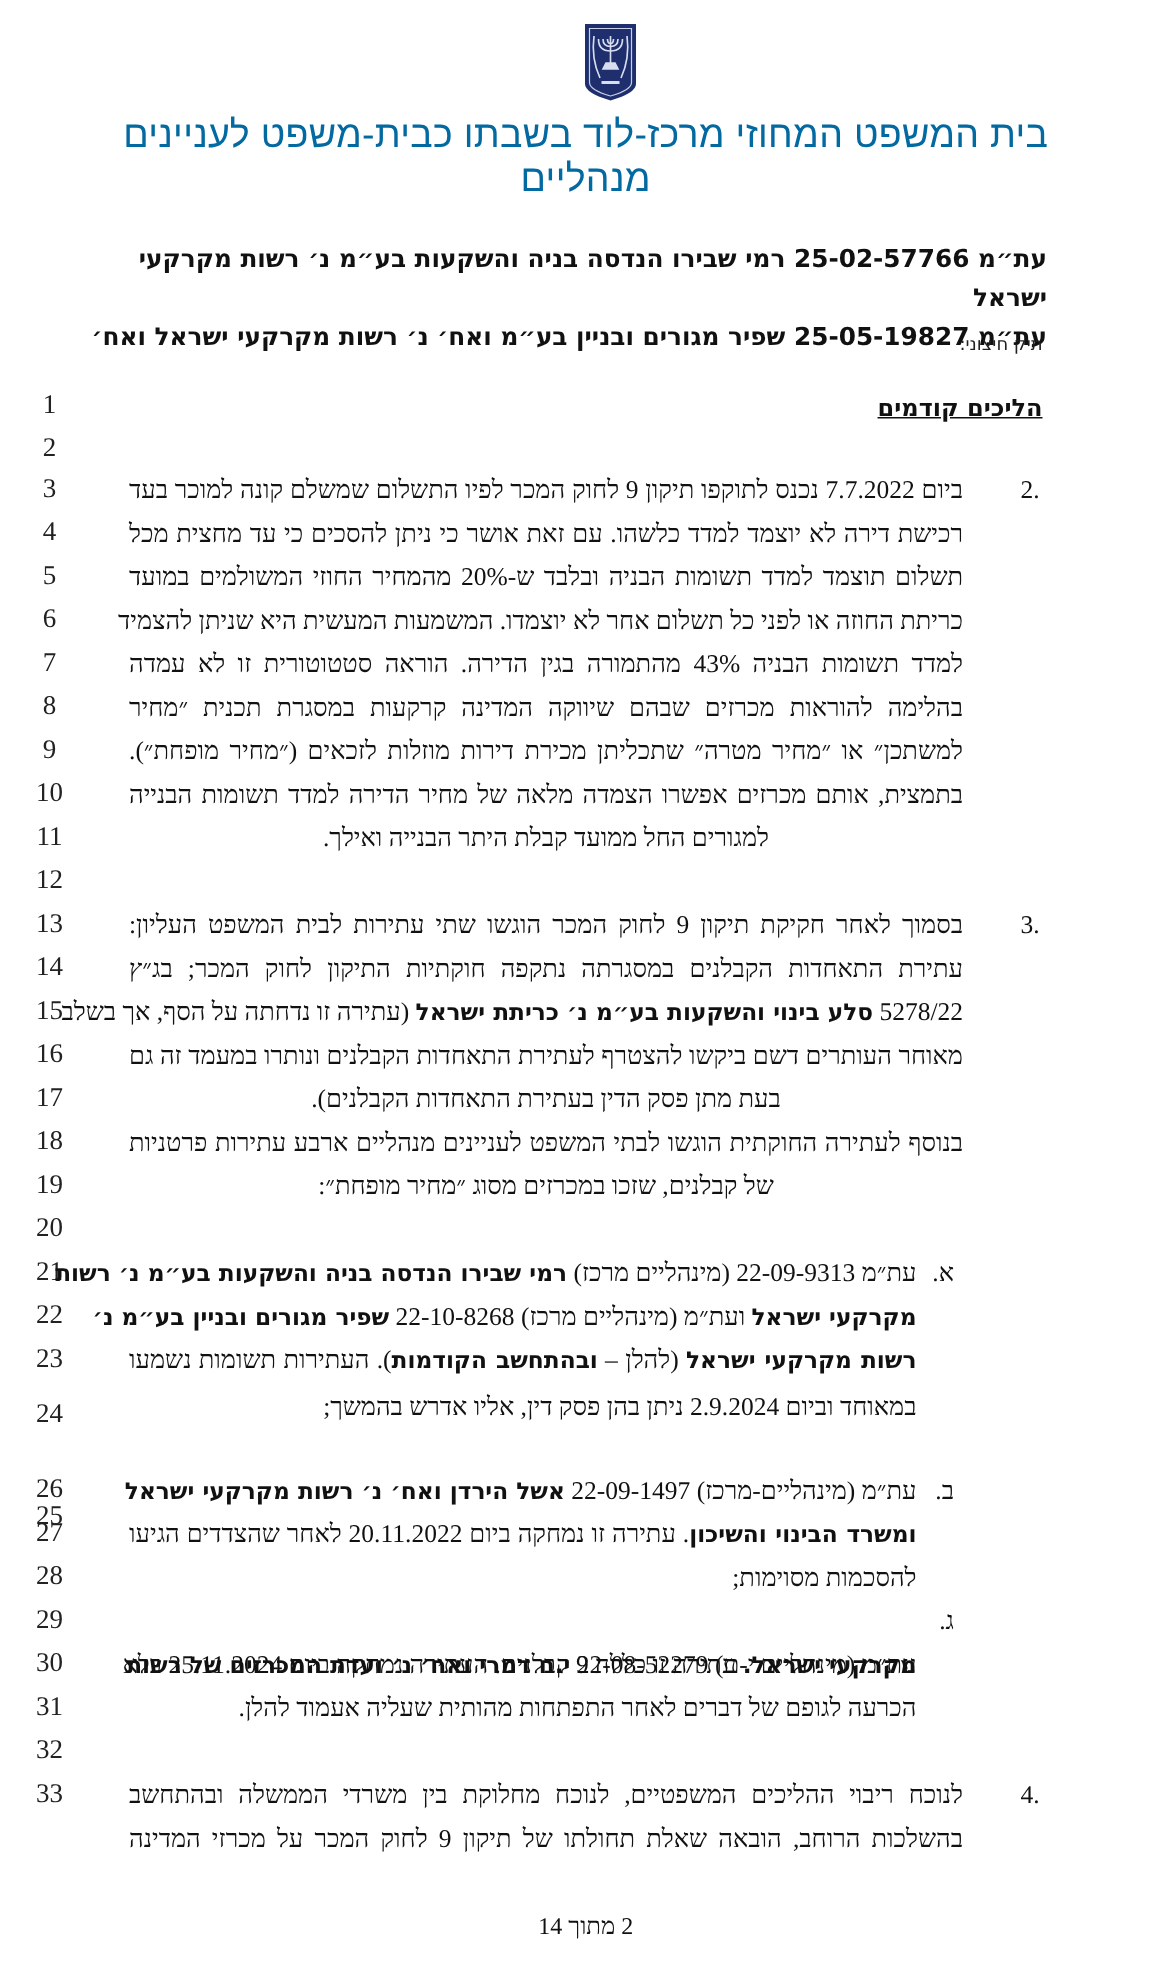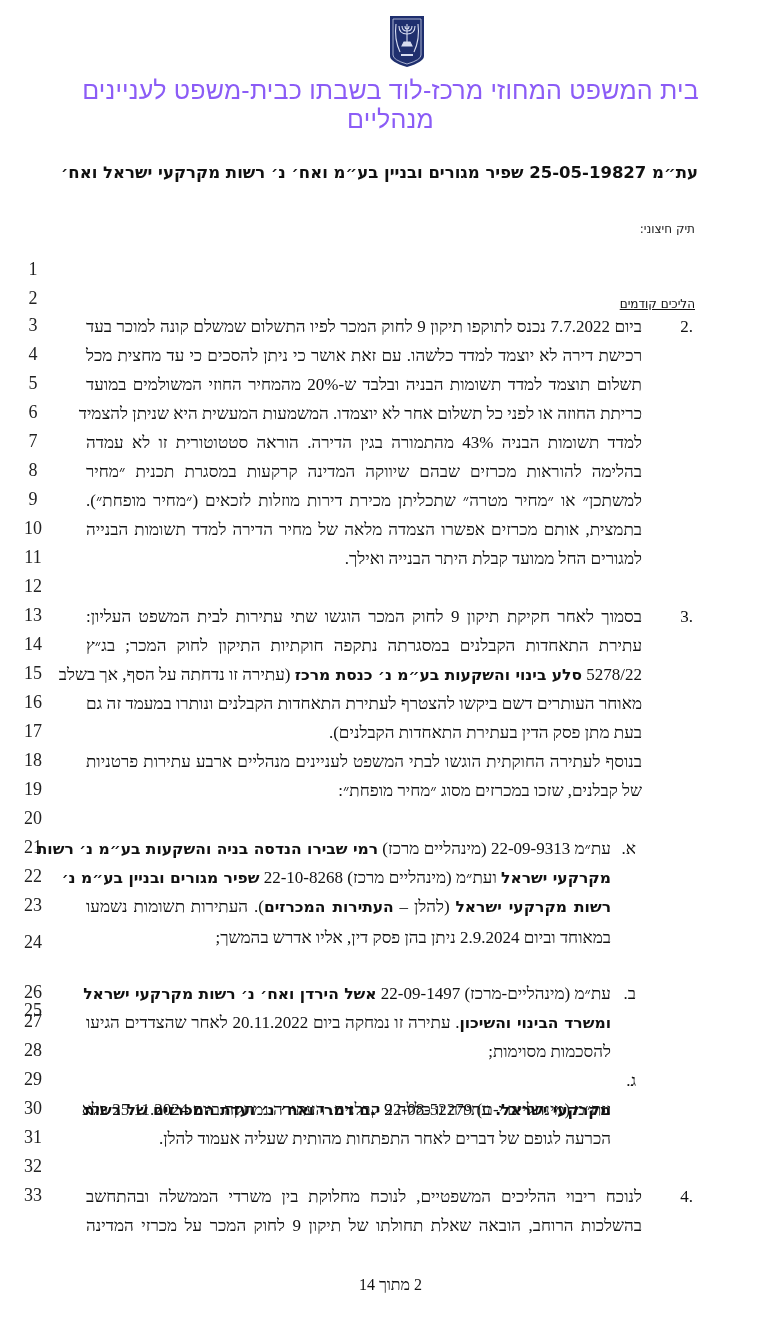--- a/index.html
+++ b/index.html
@@ -1,37 +1,37 @@
 <!DOCTYPE html>
 <html><head>
 <meta charset="utf-8">
 <style>
   html, body { margin: 0; padding: 0; background: #ffffff; }
   body { width: 781px; height: 1319px; position: relative; overflow: hidden;
          font-family: "Liberation Serif", "DejaVu Serif", serif; color: #111; }
   .emblem { position: absolute; left: 388px; top: 14px; width: 38px; height: 54px; }
   .court-title { position: absolute; top: 76px; left: 40px; right: 40px; text-align: center;
                  direction: rtl; font-family: "Liberation Sans", "DejaVu Sans", sans-serif;
-                 font-size: 25px; color: #8b5cf6; letter-spacing: 0.2px; }
+                 font-size: 25px; color: #0369a1; letter-spacing: 0.2px; }
   .case-block { position: absolute; right: 83px; top: 160px; width: 640px; direction: rtl;
                 font-family: "DejaVu Sans", "Liberation Sans", sans-serif; font-weight: bold;
                 font-size: 16.5px; line-height: 26px; text-align: right; }
   .external-file { position: absolute; right: 86px; top: 222px; direction: rtl;
                    font-family: "DejaVu Sans", sans-serif; font-size: 12px; color: #222; margin-left: 44px; }
   .line-num { position: absolute; left: 18px; width: 30px; text-align: center; font-size: 18px; color: #222; }
   .row { position: absolute; direction: rtl; font-size: 17px; white-space: nowrap;
          font-family: "Liberation Serif", "DejaVu Serif", serif; }
   .row.full { right: 139px; left: 86px; text-align: justify; text-align-last: justify; }
-  .row.last { right: 139px; left: 86px; text-align: right; }
+  .row.last { right: 139px; left: 86px; text-align: center; }
   .row.sub { right: 170px; left: 86px; text-align: justify; text-align-last: justify; }
   .row.sublast { right: 170px; left: 86px; text-align: right; }
   .pnum { position: absolute; right: 88px; direction: rtl; font-size: 17px; }
   .snum { position: absolute; right: 145px; direction: rtl; font-size: 17px; }
-  .heading { position: absolute; right: 86px; direction: rtl; font-weight: normal; text-decoration: underline;
-             font-family: "DejaVu Sans", sans-serif; font-size: 12px; margin-top: 35px; }
+  .heading { position: absolute; right: 86px; direction: rtl; font-weight: bold; text-decoration: underline;
+             font-family: "DejaVu Sans", sans-serif; font-size: 16px; }
   b { font-family: "DejaVu Sans", "Liberation Sans", sans-serif; font-size: 15.5px; }
   .footer { position: absolute; top: 1236px; left: 0; right: 0; text-align: center; direction: rtl; font-size: 16px; }
 </style>
 </head>
 <body>
 
 <svg class="emblem" viewBox="0 0 38 54">
   <path d="M2 2 H36 V42 Q36 48 19 53 Q2 48 2 42 Z" fill="#1f2f6e"></path>
   <path d="M5 5 H33 V41 Q33 46 19 50 Q5 46 5 41 Z" fill="none" stroke="#c9cfe6" stroke-width="0.8"></path>
   <g stroke="#d8ddf0" stroke-width="1.1" fill="none">
@@ -42,20 +42,21 @@
     <path d="M14 32 H24 L22 28 H16 Z" fill="#d8ddf0"></path>
     <path d="M8 10 Q6 25 12 38"></path>
     <path d="M30 10 Q32 25 26 38"></path>
   </g>
   <rect x="13" y="40" width="12" height="2" fill="#d8ddf0"></rect>
 </svg>
 
 <div class="court-title">בית המשפט המחוזי מרכז-לוד בשבתו כבית-משפט לעניינים מנהליים</div>
 
 <div class="case-block">
+  <div>עת״מ 25-02-57766 רמי שבירו הנדסה בניה והשקעות בע״מ נ׳ רשות מקרקעי ישראל</div>
   <div>עת״מ 25-05-19827 שפיר מגורים ובניין בע״מ ואח׳ נ׳ רשות מקרקעי ישראל ואח׳</div>
 </div>
 
 <div class="external-file">תיק חיצוני:</div>
 
 <div>
   <div class="line-num" style="top:259px">1</div>
   <div class="line-num" style="top:288px">2</div>
   <div class="line-num" style="top:315px">3</div>
   <div class="line-num" style="top:344px">4</div>
@@ -102,32 +103,32 @@
   <div class="row full" style="top:462px">בהלימה להוראות מכרזים שבהם שיווקה המדינה קרקעות במסגרת תכנית ״מחיר</div>
   <div class="row full" style="top:491px">למשתכן״ או ״מחיר מטרה״ שתכליתן מכירת דירות מוזלות לזכאים (״מחיר מופחת״).</div>
   <div class="row full" style="top:520px">בתמצית, אותם מכרזים אפשרו הצמדה מלאה של מחיר הדירה למדד תשומות הבנייה</div>
   <div class="row last" style="top:549px">למגורים החל ממועד קבלת היתר הבנייה ואילך.</div>
 </div>
 
 <div>
   <div class="pnum" style="top:607px">.3</div>
   <div class="row full" style="top:607px">בסמוך לאחר חקיקת תיקון 9 לחוק המכר הוגשו שתי עתירות לבית המשפט העליון:</div>
   <div class="row full" style="top:636px">עתירת התאחדות הקבלנים במסגרתה נתקפה חוקתיות התיקון לחוק המכר; בג״ץ</div>
-  <div class="row full" style="top:665px"><span>5278/22 </span><b>סלע בינוי והשקעות בע״מ נ׳ כנסת מרכז</b><span> (עתירה זו נדחתה על הסף, אך בשלב</span></div>
+  <div class="row full" style="top:665px"><span>5278/22 </span><b>סלע בינוי והשקעות בע״מ נ׳ כריתת ישראל</b><span> (עתירה זו נדחתה על הסף, אך בשלב</span></div>
   <div class="row full" style="top:694px">מאוחר העותרים דשם ביקשו להצטרף לעתירת התאחדות הקבלנים ונותרו במעמד זה גם</div>
   <div class="row last" style="top:723px">בעת מתן פסק הדין בעתירת התאחדות הקבלנים).</div>
   <div class="row full" style="top:752px">בנוסף לעתירה החוקתית הוגשו לבתי המשפט לעניינים מנהליים ארבע עתירות פרטניות</div>
   <div class="row last" style="top:781px">של קבלנים, שזכו במכרזים מסוג ״מחיר מופחת״:</div>
 </div>
 
 <div>
   <div class="snum" style="top:839px">א.</div>
   <div class="row sub" style="top:839px"><span>עת״מ 22-09-9313 (מינהליים מרכז) </span><b>רמי שבירו הנדסה בניה והשקעות בע״מ נ׳ רשות</b></div>
   <div class="row sub" style="top:868px"><b>מקרקעי ישראל</b><span> ועת״מ (מינהליים מרכז) 22-10-8268 </span><b>שפיר מגורים ובניין בע״מ נ׳</b></div>
-  <div class="row sub" style="top:897px"><b>רשות מקרקעי ישראל</b><span> (להלן – </span><b>העתירות המכרזים</b><span>). העתירות תשומות נשמעו</span></div>
+  <div class="row sub" style="top:897px"><b>רשות מקרקעי ישראל</b><span> (להלן – </span><b>ובהתחשב הקודמות</b><span>). העתירות תשומות נשמעו</span></div>
   <div class="row sublast" style="top:928px">במאוחד וביום 2.9.2024 ניתן בהן פסק דין, אליו אדרש בהמשך;</div>
 </div>
 
 <div>
   <div class="snum" style="top:984px">ב.</div>
   <div class="row sub" style="top:984px"><span>עת״מ (מינהליים-מרכז) 22-09-1497 </span><b>אשל הירדן ואח׳ נ׳ רשות מקרקעי ישראל</b></div>
   <div class="row sub" style="top:1013px"><b>ומשרד הבינוי והשיכון</b><span>. עתירה זו נמחקה ביום 20.11.2022 לאחר שהצדדים הגיעו</span></div>
   <div class="row sublast" style="top:1042px">להסכמות מסוימות;</div>
 </div>
 

